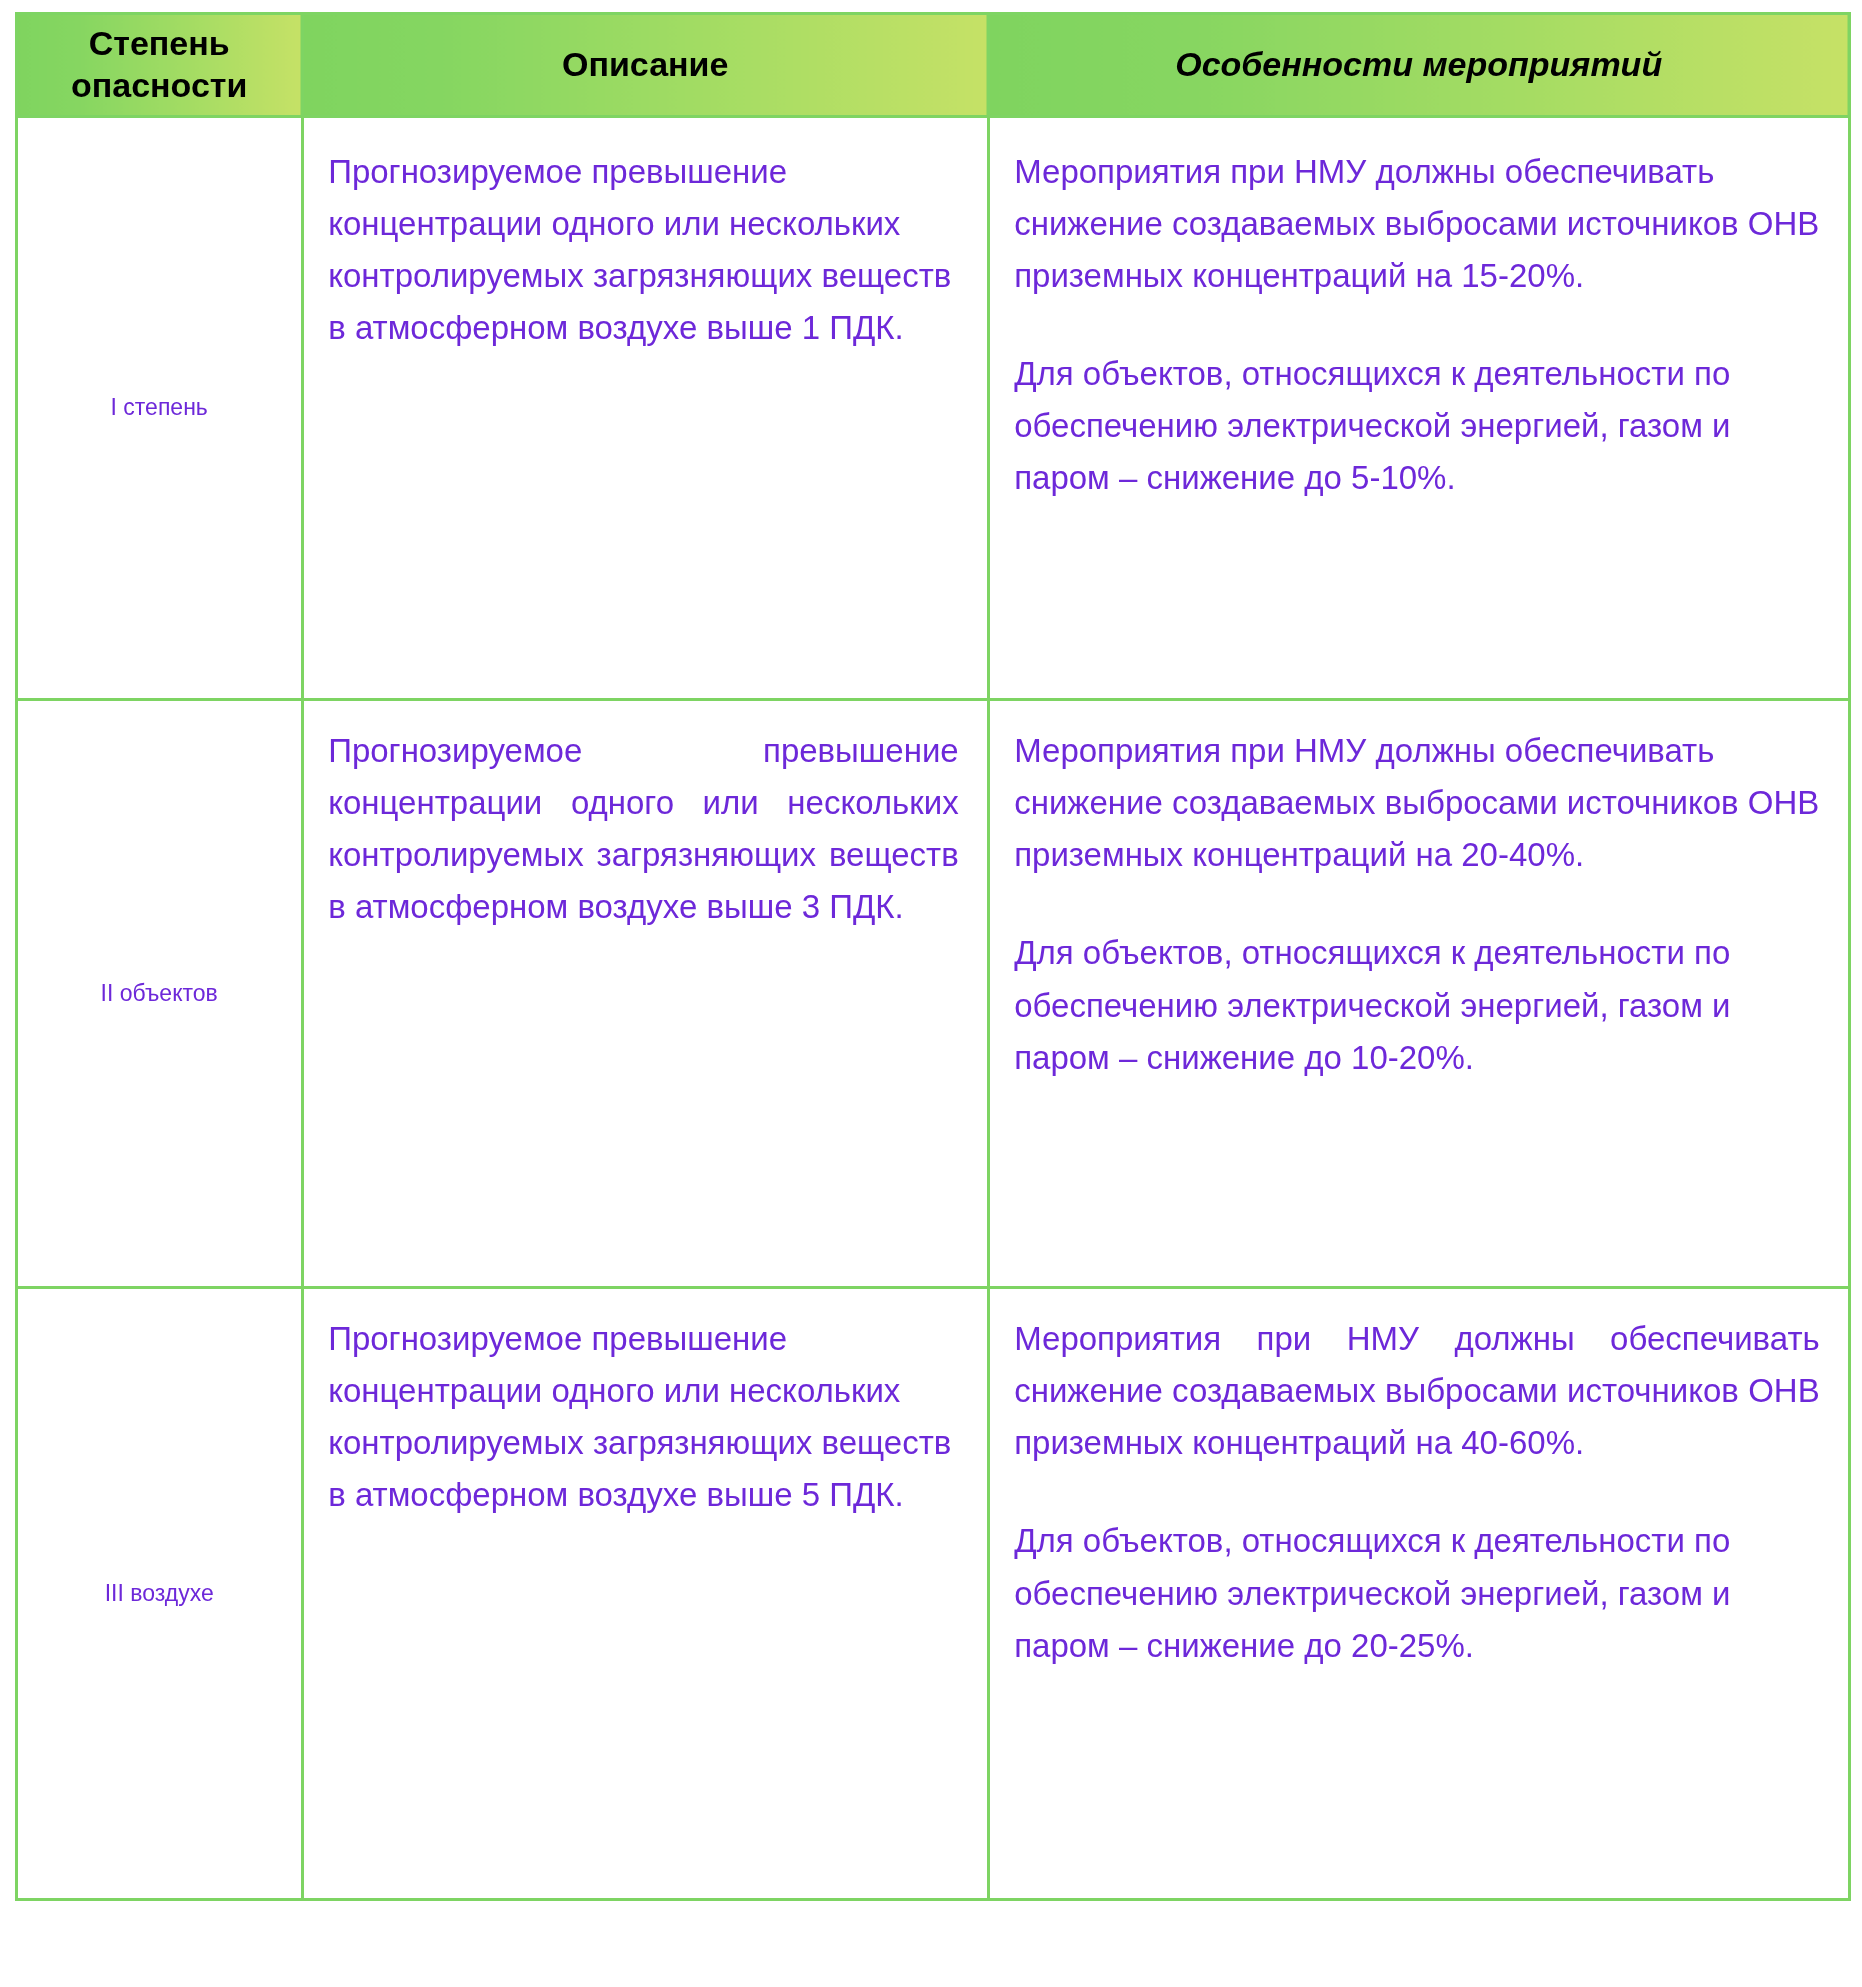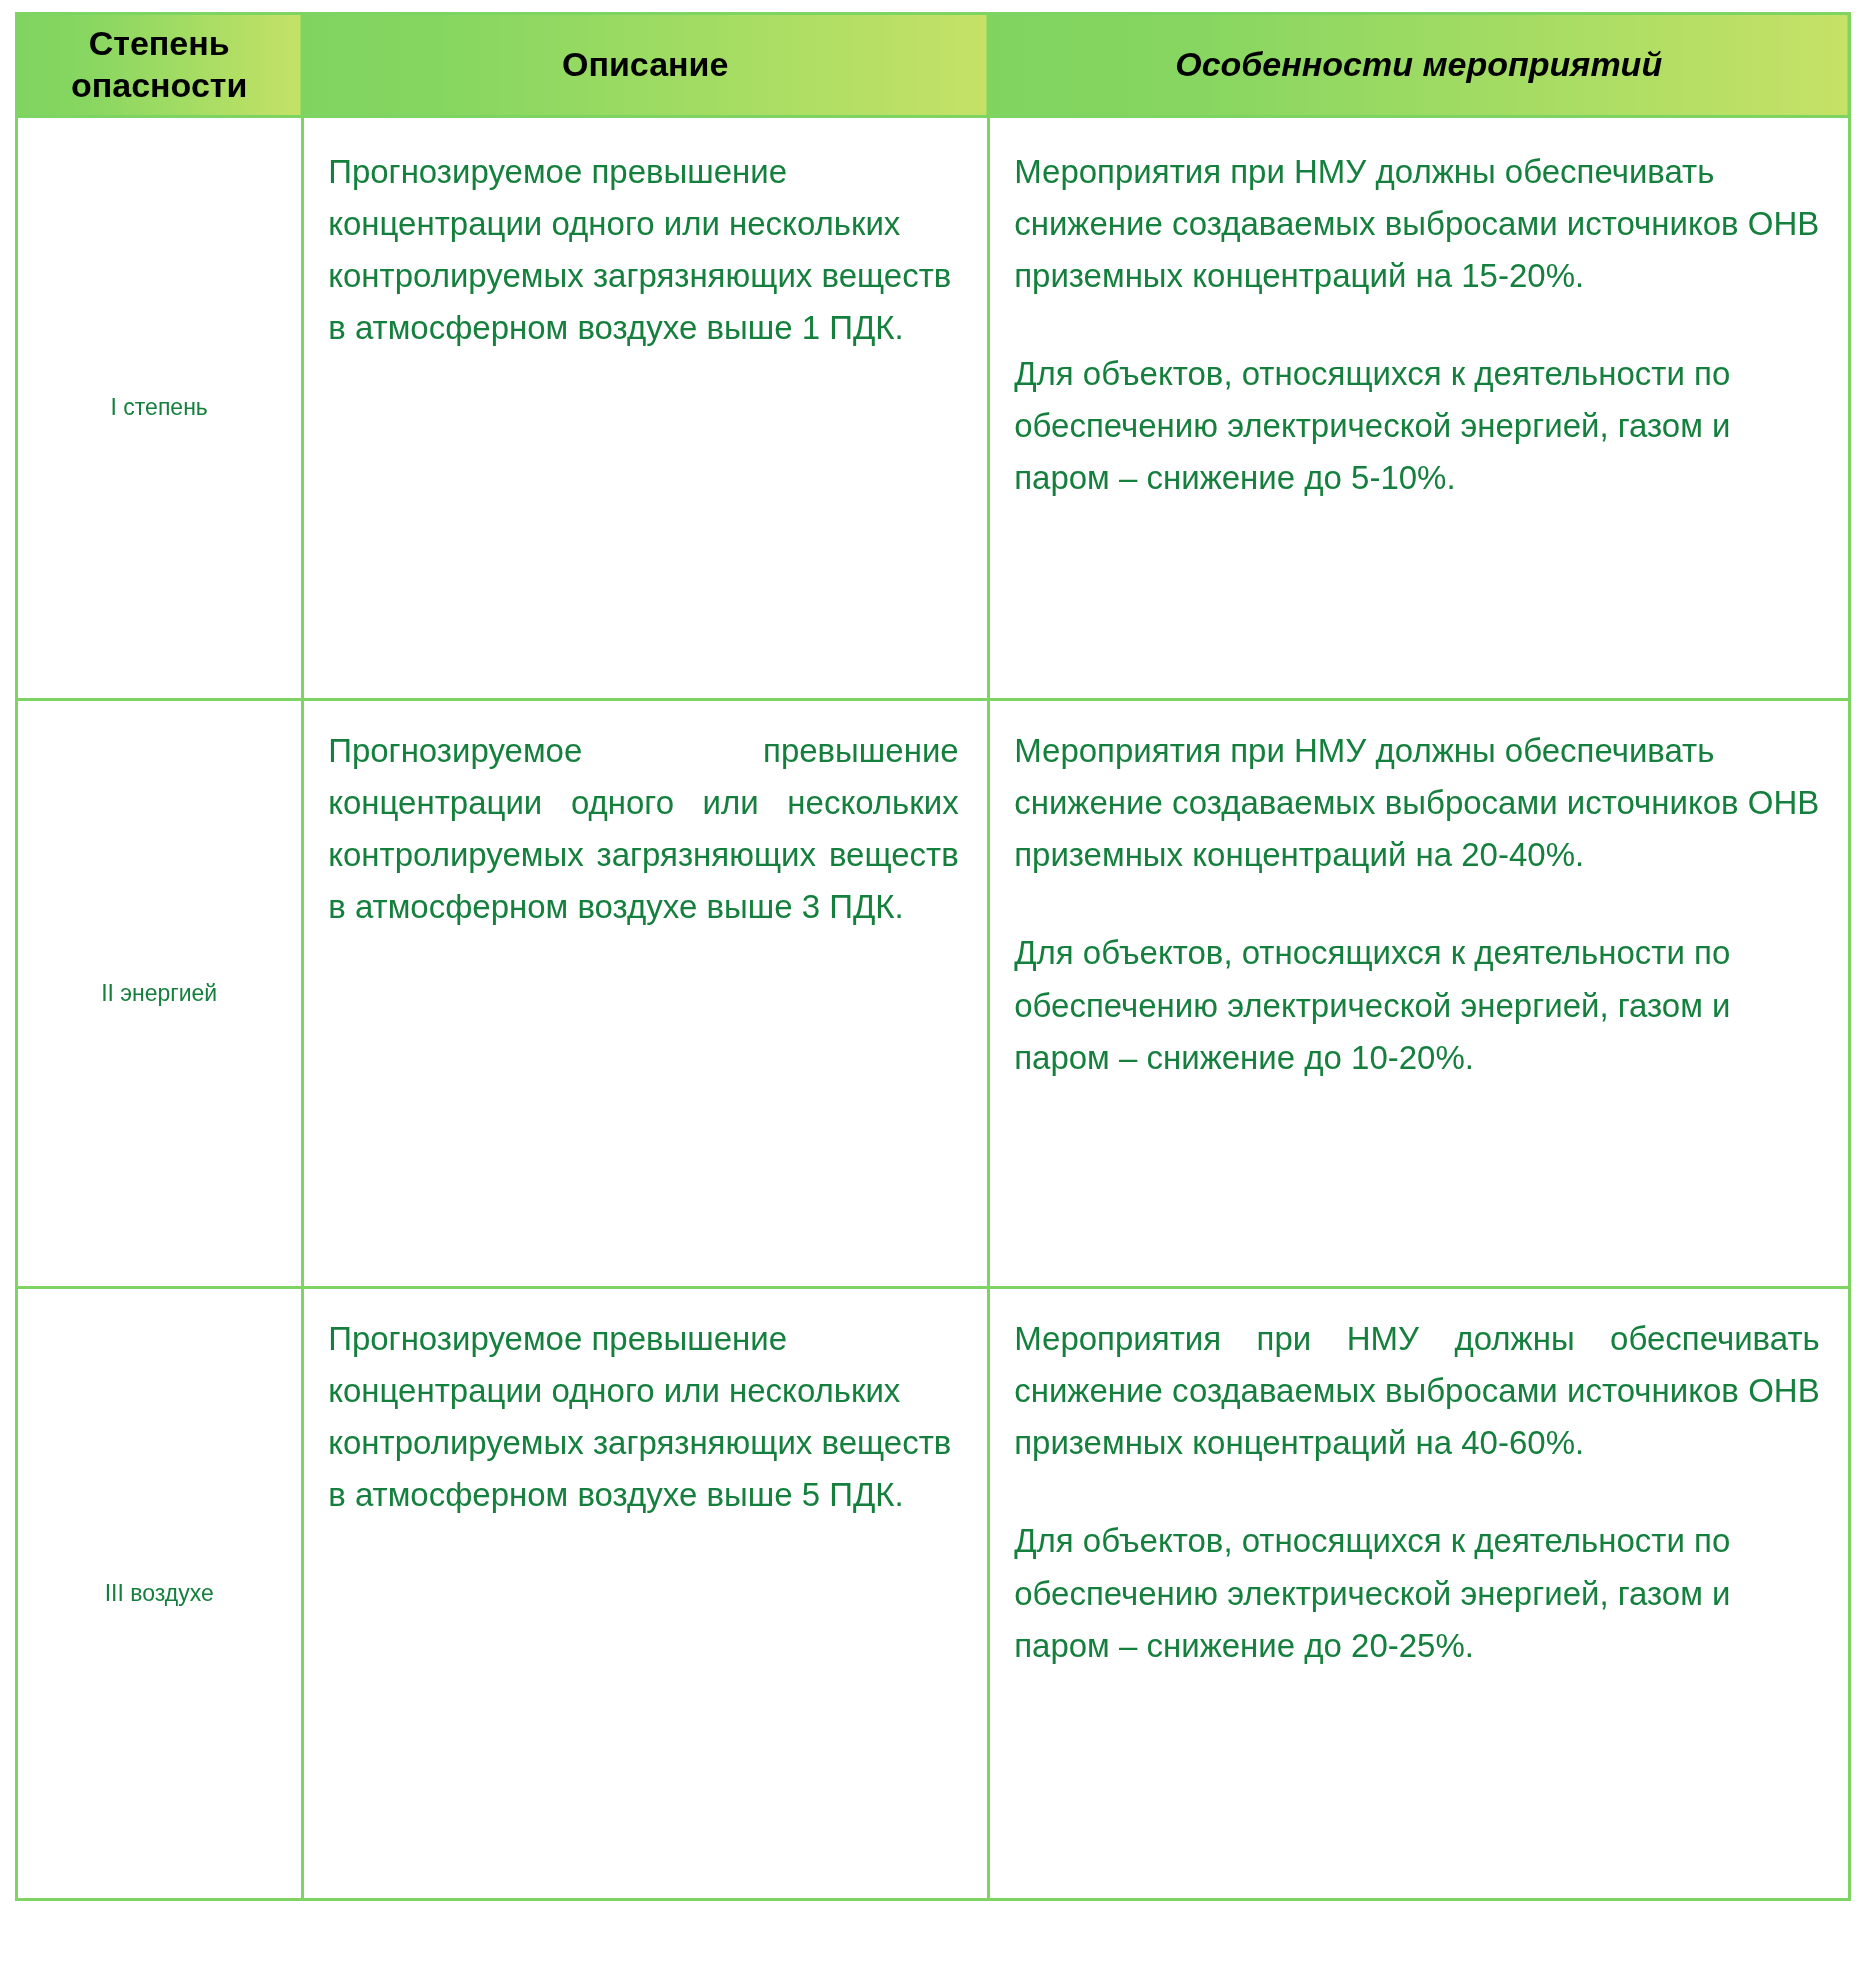--- a/index.html
+++ b/index.html
@@ -55,21 +55,21 @@
   thead th.h3 {
     background: linear-gradient(to right, #7fd45f 0%, #87d661 24%, #a5dc63 62%, #c6e166 100%);
     font-style: italic;
   }
 
   
   tbody td {
     border: 3.3px solid #7ed463;
     padding: 0;
     vertical-align: middle;
-    color: #15803d;
+    color: #6d28d9;
     font-size: 33px;
     line-height: 1.58;
     margin-top: 48px;
   }
   tbody td.deg {
     text-align: center;
     font-size: 23px;
     padding: 8.2px 6.5px;
     border-left: 3.3px solid #7ed463;
   }
@@ -113,21 +113,21 @@
         <td class="cell-body">
           <p class="para left">Прогнозируемое превышение концентрации одного или нескольких контролируемых загрязняющих веществ в атмосферном воздухе выше 1 ПДК.</p>
         </td>
         <td class="cell-body">
           <p class="para left">Мероприятия при НМУ должны обеспечивать снижение создаваемых выбросами источников ОНВ приземных концентраций на 15-20%.</p>
           <p class="para left">Для объектов, относящихся к деятельности по обеспечению электрической энергией, газом и паром – снижение до 5-10%.</p>
         </td>
       </tr>
 
       <tr class="r2">
-        <td class="deg">II энергией</td>
+        <td class="deg">II объектов</td>
         <td class="cell-body">
           <p class="para just">Прогнозируемое превышение концентрации одного или нескольких контролируемых загрязняющих веществ в атмосферном воздухе выше 3 ПДК.</p>
         </td>
         <td class="cell-body">
           <p class="para left">Мероприятия при НМУ должны обеспечивать снижение создаваемых выбросами источников ОНВ приземных концентраций на 20-40%.</p>
           <p class="para left">Для объектов, относящихся к деятельности по обеспечению электрической энергией, газом и паром – снижение до 10-20%.</p>
         </td>
       </tr>
 
       <tr class="r3">

